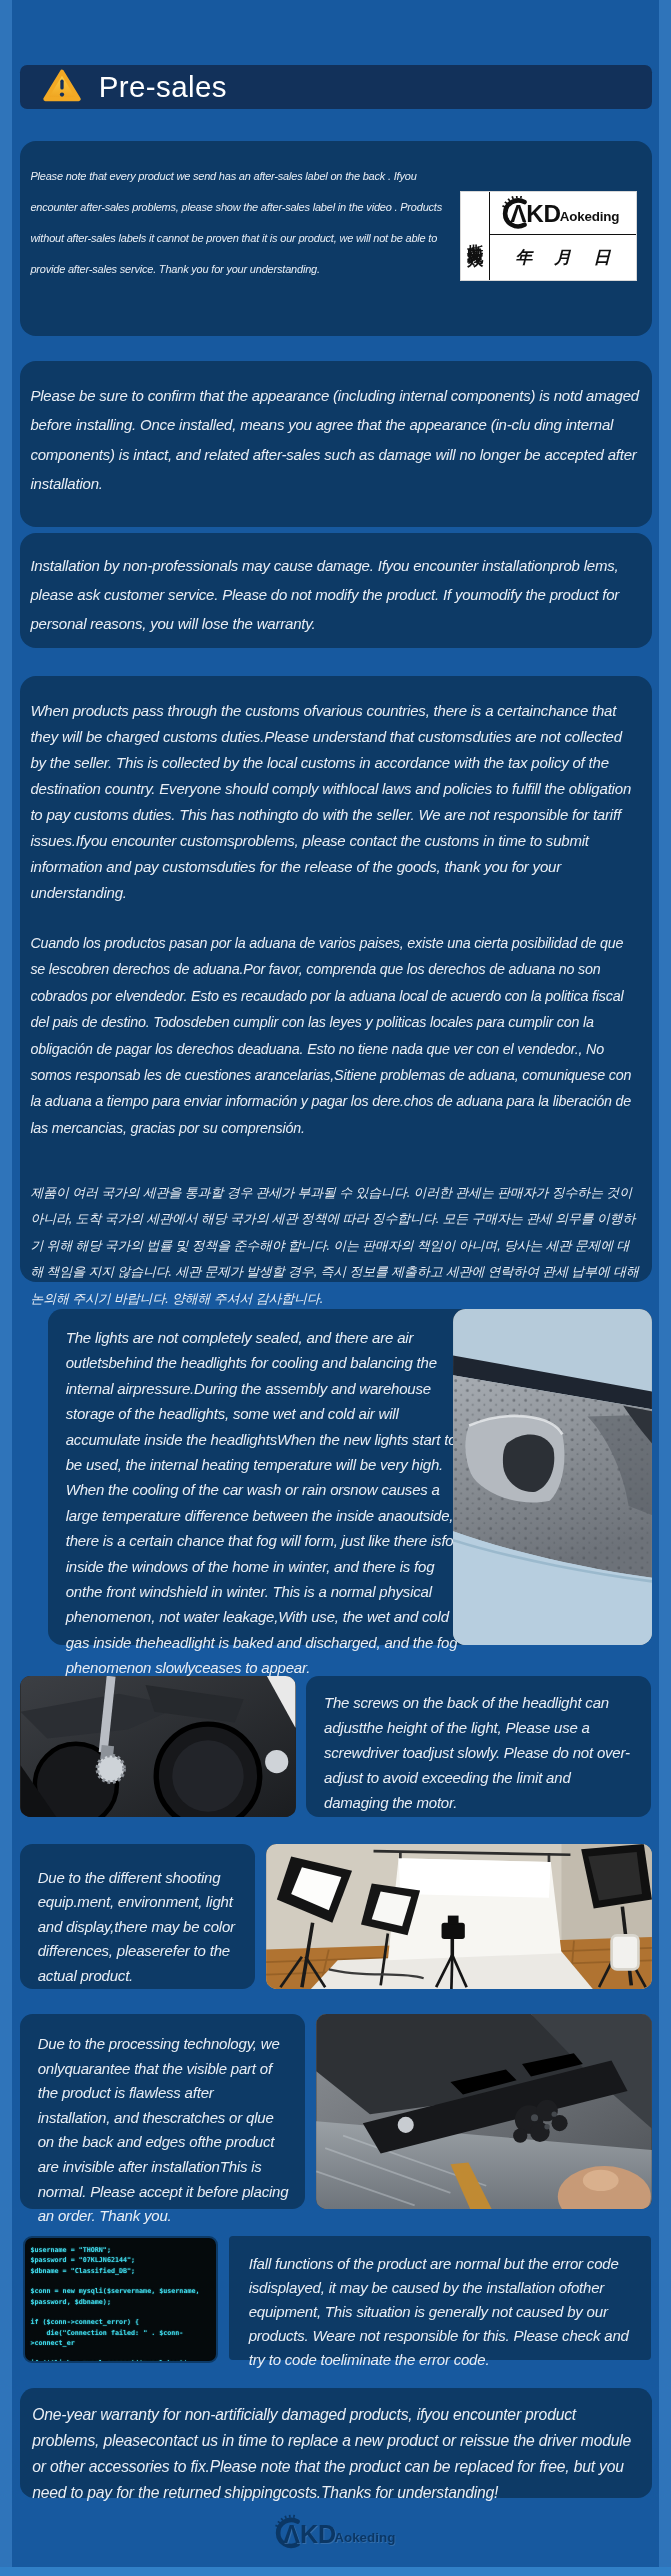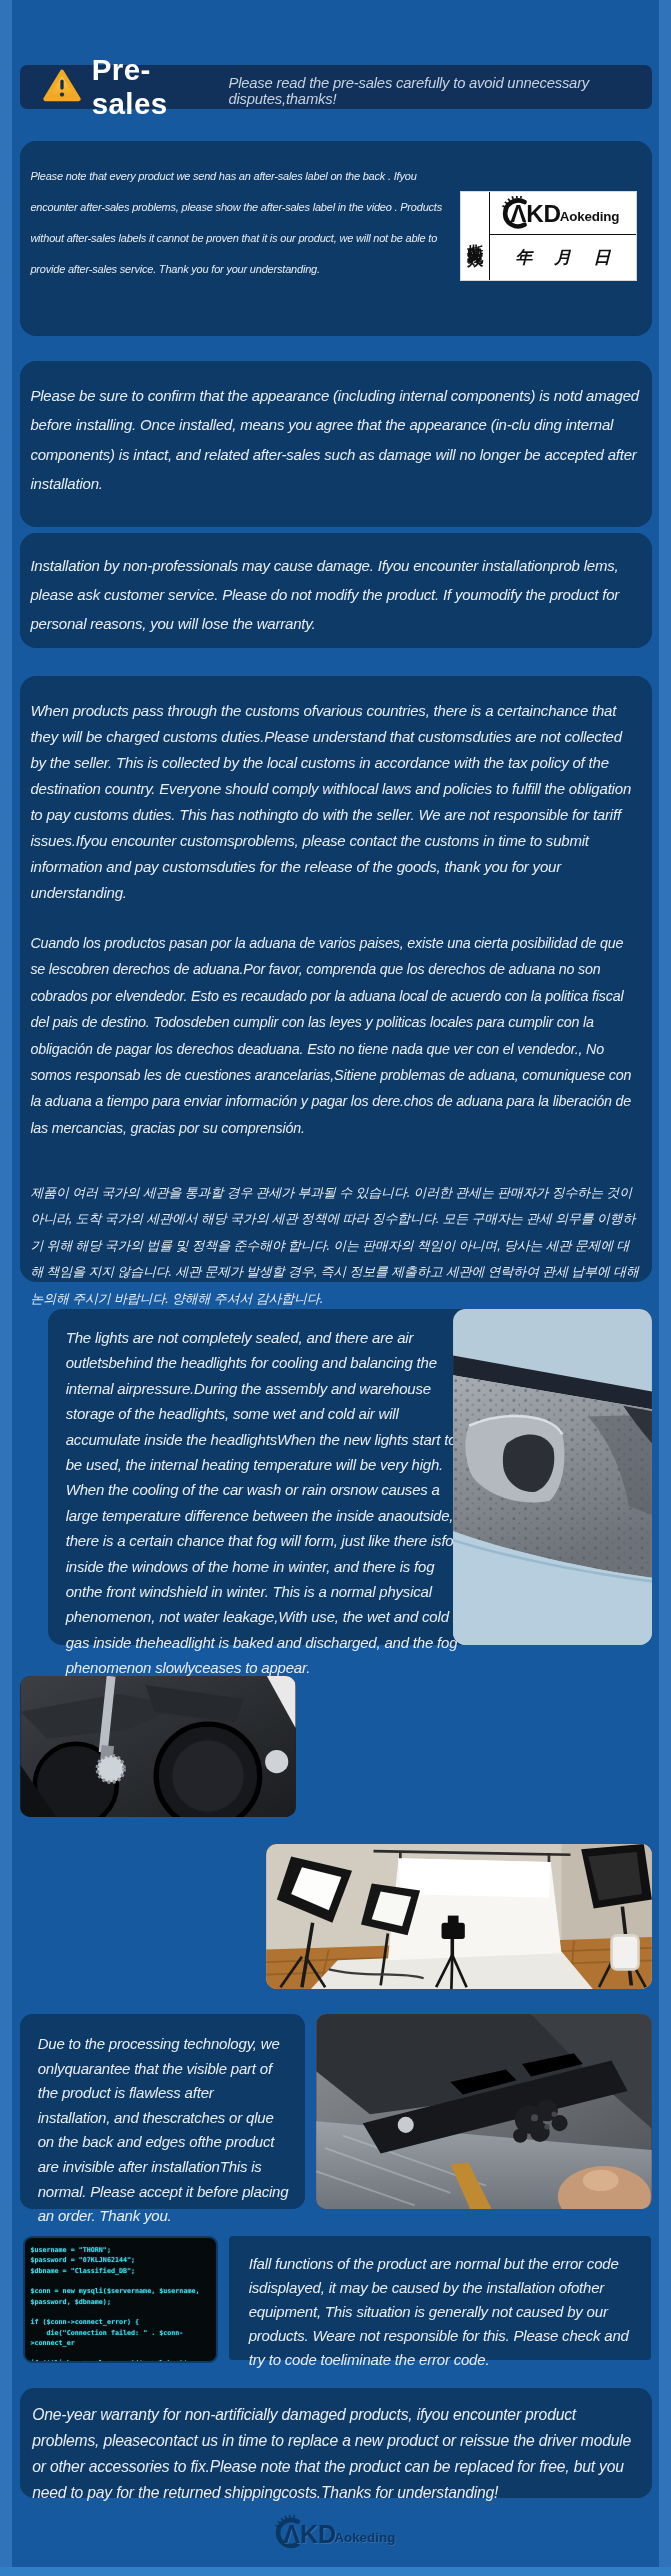--- a/index.html
+++ b/index.html
@@ -17,21 +17,21 @@
     font-style:italic;letter-spacing:-0.2px;
   }
   .panel p{margin:0;}
 
   
   .header-bar{
     position:absolute;left:19.7px;top:65px;width:632px;height:44px;
     background:#12315a;border-radius:7.2px;display:flex;align-items:center;
     padding:0 0 0 23px;box-sizing:border-box;
   }
-  .header-title{color:#ffffff;font-size:29.5px;font-weight:bold;margin-left:11px;letter-spacing:0.4px;}
+  .header-title{color:#ffffff;font-size:29.5px;font-weight:normal;margin-left:18px;letter-spacing:0.4px;}
   .header-sub{color:#c7d2e0;font-size:14.8px;font-style:italic;margin-left:16px;padding-top:7.2px;letter-spacing:-0.2px;}
 
   .para{line-height:28px;font-size:15px;}
 
   
   .box1{left:19.7px;top:141px;width:632px;height:195px;}
   .box1 .txt{position:absolute;left:10.7px;top:19.7px;width:419px;font-size:11px;line-height:31px;}
   .sticker{
     position:absolute;left:440px;top:50px;width:177px;height:90px;background:#ffffff;
     display:flex;color:#101010;font-style:normal;box-sizing:border-box;border:0.9px solid #d8d8d8;
@@ -102,21 +102,20 @@
             <stop offset="0" stop-color="#ffd44e"></stop>
               <stop offset="1" stop-color="#efa21e"></stop>
           </linearGradient>
         </defs>
         <path d="M32 4 L60 50 H4 Z" fill="url(#wg)" stroke="#f2a924" stroke-width="7" stroke-linejoin="round"></path>
         <rect x="29.2" y="17" width="5.6" height="17" rx="2.8" fill="#14305a"></rect>
         <circle cx="32" cy="42.5" r="3.6" fill="#14305a"></circle>
       </svg>
     </span>
     <span class="header-title">Pre-sales</span>
-    <span class="header-sub">Please read the pre-sales carefully to avoid unnecessary disputes,thamks!</span>
   </div>
 
   <div class="panel box1">
     <p class="txt">Please note that every product we send has an after-sales label on the back . Ifyou encounter after-sales problems, please show the after-sales label in the video . Products without after-sales labels it cannot be proven that it is our product, we will not be able to provide after-sales service. Thank you for your understanding.</p>
     <div class="sticker">
       <div class="sticker-side">撕毁无效</div>
       <div class="sticker-main">
         <div class="sticker-logo-row">
           <svg width="134" height="34" viewBox="0 0 160 40">
             <path d="M34 7 A15.5 15.5 0 1 0 34 34" stroke="#101010" stroke-width="5.5" fill="none" stroke-linecap="round"></path>
@@ -194,21 +193,27 @@
       <path d="M0 40 L110 20 L180 34 L120 60 L30 70 Z" fill="#2b2e33"></path>
       <path d="M140 10 L250 26 L240 52 L150 40 Z" fill="#26292d"></path>
       <rect x="92" y="0" width="10" height="86" fill="#b9bdc4" transform="rotate(6 97 43)"></rect>
       <rect x="90" y="78" width="14" height="16" fill="#8d9299" transform="rotate(6 97 86)"></rect>
       <circle cx="101" cy="104" r="15" fill="#ced3d8"></circle>
       <circle cx="101" cy="104" r="15" fill="none" stroke="#8d9299" stroke-width="4" stroke-dasharray="3 3"></circle>
       <circle cx="287" cy="96" r="13" fill="#cfd3d8"></circle>
       <path d="M0 100 L40 158 L0 158 Z" fill="#101113"></path>
     </svg>
   </div>
-
+  <div class="panel row6-text">
+    <p class="txt para">The screws on the back of the headlight can adjustthe height of the light, Please use a screwdriver toadjust slowly. Please do not over-adjust to avoid exceeding the limit and damaging the motor.</p>
+  </div>
+
+  <div class="panel row7-text">
+    <p class="txt para">Due to the different shooting equip.ment, environment, light and display,there may be color differences, pleaserefer to the actual product.</p>
+  </div>
   <div class="photo ph-row7">
     <svg width="386" height="145" viewBox="0 0 431 162">
       <rect width="431" height="162" fill="#d2ccc0"></rect>
       <rect x="330" y="0" width="101" height="120" fill="#c2bbae"></rect>
       <polygon points="0,118 431,104 431,162 0,162" fill="#b07331"></polygon>
       <g stroke="#8d5a23" stroke-width="2" opacity="0.7">
         <line x1="0" y1="132" x2="431" y2="116"></line>
           <line x1="0" y1="146" x2="431" y2="130"></line>
         <line x1="60" y1="162" x2="70" y2="118"></line>
           <line x1="200" y1="160" x2="205" y2="112"></line>

